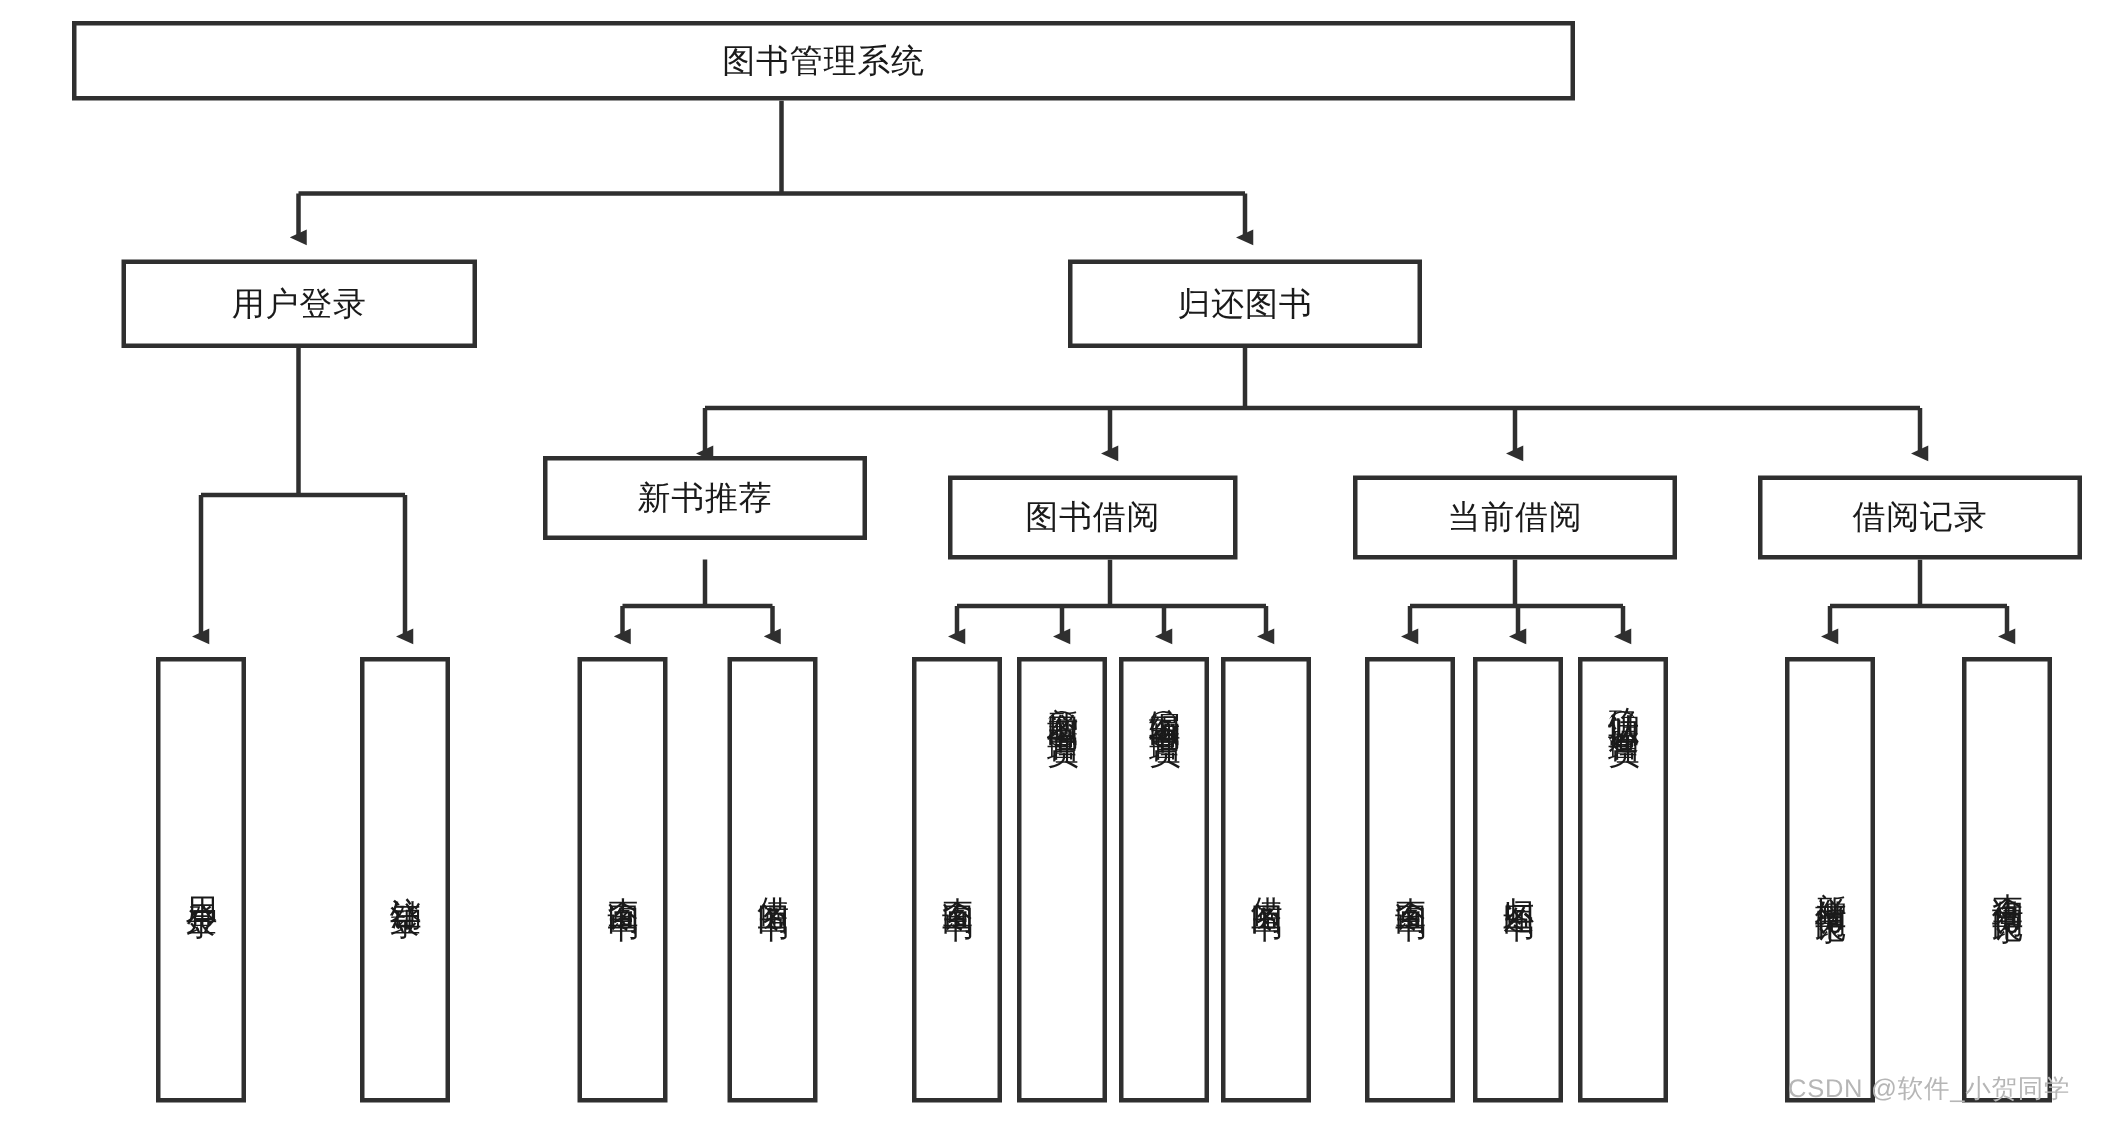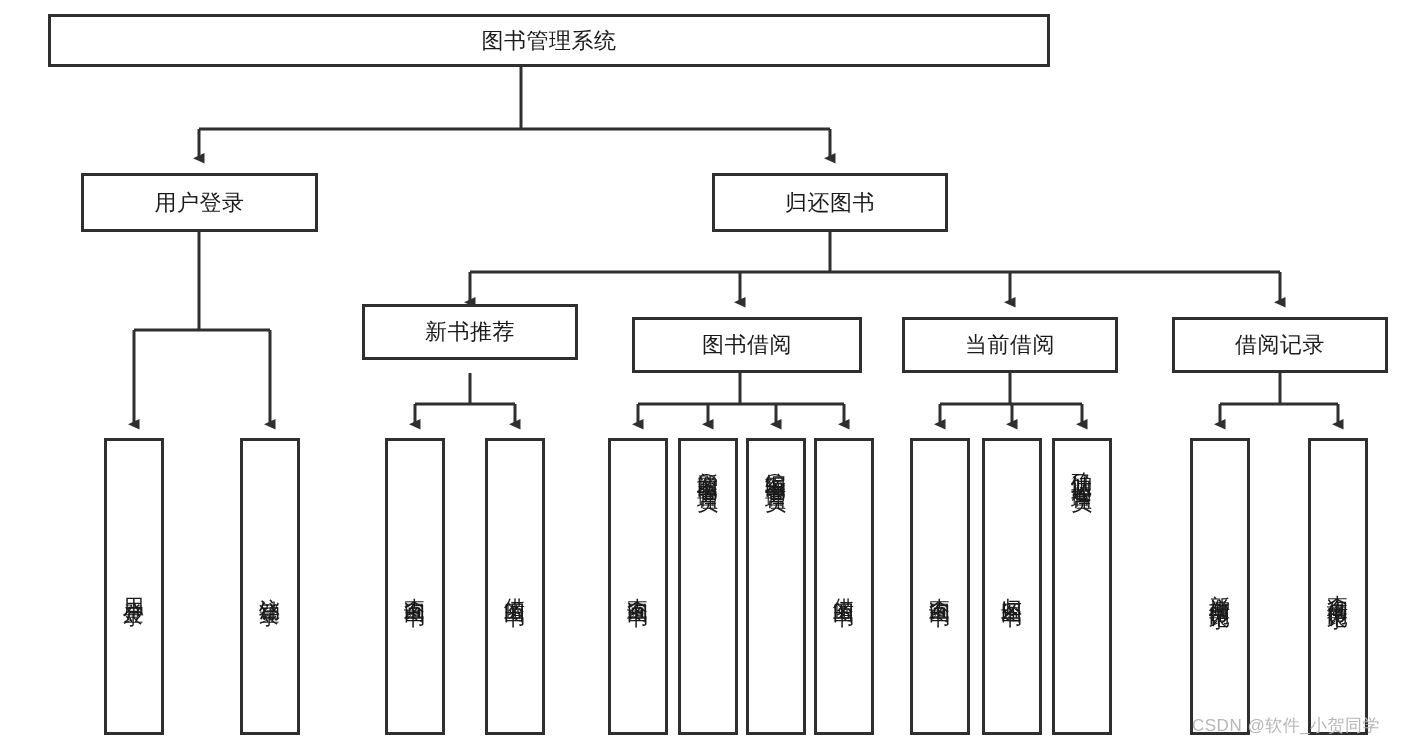--- a/index.html
+++ b/index.html
@@ -132,21 +132,21 @@
   <div class="node-box" style="left:81px; top:173px; width:237px; height:59px;">
     <span class="node-label">用户登录</span>
   </div>
   <div class="node-box" style="left:712px; top:173px; width:236px; height:59px;">
     <span class="node-label">归还图书</span>
   </div>
 
   <div class="node-box" style="left:362px; top:304px; width:216px; height:56px;">
     <span class="node-label">新书推荐</span>
   </div>
-  <div class="node-box" style="left:632px; top:317px; width:230px; height:56px;">
+  <div class="node-box" style="left:632px; top:317px; width:193px; height:56px;">
     <span class="node-label">图书借阅</span>
   </div>
   <div class="node-box" style="left:902px; top:317px; width:216px; height:56px;font-family:Liberation Serif, serif;">
     <span class="node-label">当前借阅</span>
   </div>
   <div class="node-box" style="left:1172px; top:317px; width:216px; height:56px;">
     <span class="node-label">借阅记录</span>
   </div>
 
   <div class="node-box leaf centered" style="left:104px; top:438px; width:60px; height:297px;">

